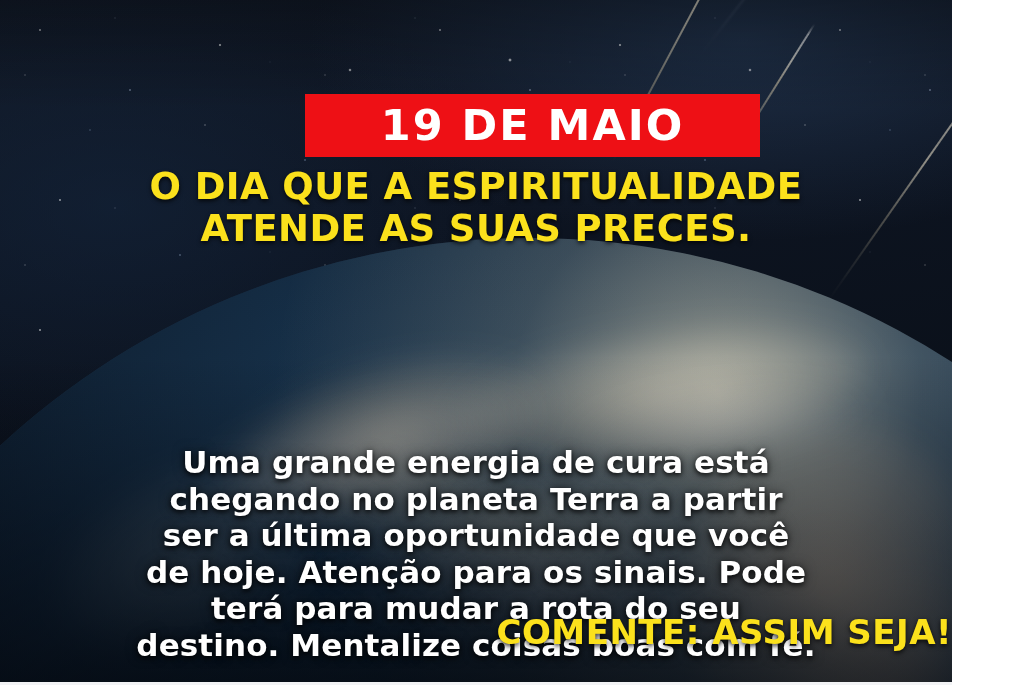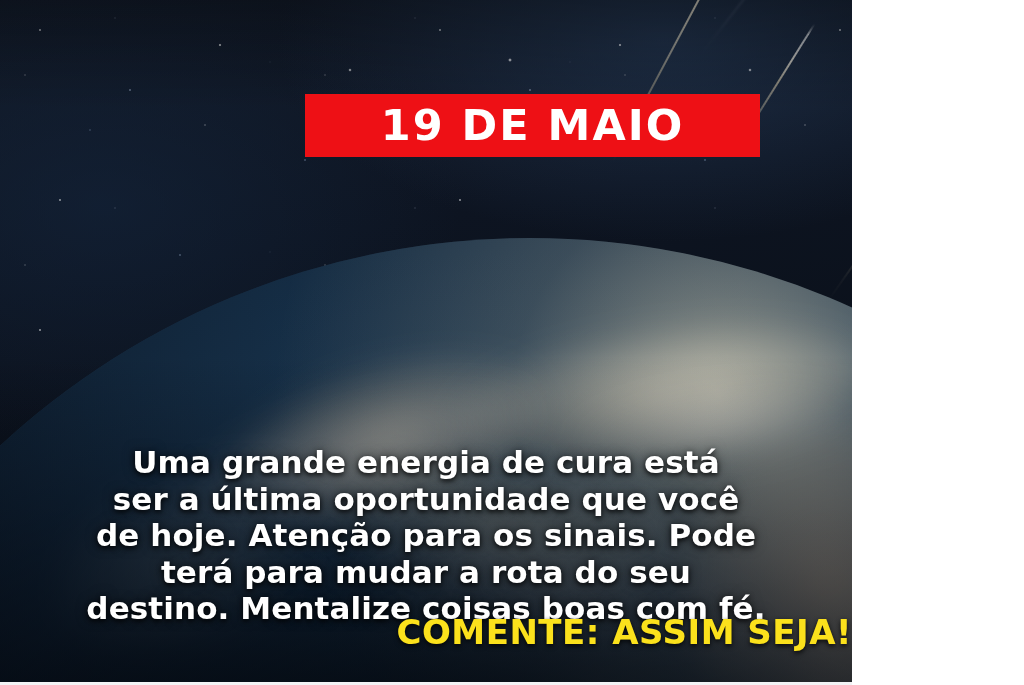--- a/index.html
+++ b/index.html
@@ -7,21 +7,21 @@
   html, body {
     width:1024px; height:685px;
     background:#ffffff;
     font-family:"DejaVu Sans", sans-serif;
     overflow:hidden;
   }
 
   
   #poster {
     position:relative;
-    width:852px; height:685px;
+    width:952px; height:685px;
     overflow:hidden;
     background:#090d16;
   }
 
   
   .space {
     position:absolute; inset:0;
     background:
       radial-gradient(ellipse 70% 45% at 78% 6%,  rgba(40,62,92,.60), rgba(0,0,0,0) 65%),
       radial-gradient(ellipse 60% 50% at 12% 30%, rgba(20,38,62,.55), rgba(0,0,0,0) 70%),
@@ -304,23 +304,28 @@
   </div>
 
   <div class="vignette"></div>
 
   <div class="content">
 
     <div class="date-banner">
       <span>19 DE MAIO</span>
     </div>
 
+    <div class="headline">
+      <span class="hl-line">O DIA QUE A ESPIRITUALIDADE</span>
+      <span class="hl-line">ATENDE AS SUAS PRECES.</span>
+    </div>
 
     <div class="body-copy">
       <span class="bc-line">Uma grande energia de cura está</span>
+      <span class="bc-line">chegando no planeta Terra a partir</span>
       <span class="bc-line">ser a última oportunidade que você</span>
       <span class="bc-line">de hoje. Atenção para os sinais. Pode</span>
       <span class="bc-line">terá para mudar a rota do seu</span>
       <span class="bc-line">destino. Mentalize coisas boas com fé.</span>
     </div>
 
     <div class="cta">COMENTE: ASSIM SEJA!</div>
   </div>
 
   <div class="bottom-edge"></div>

